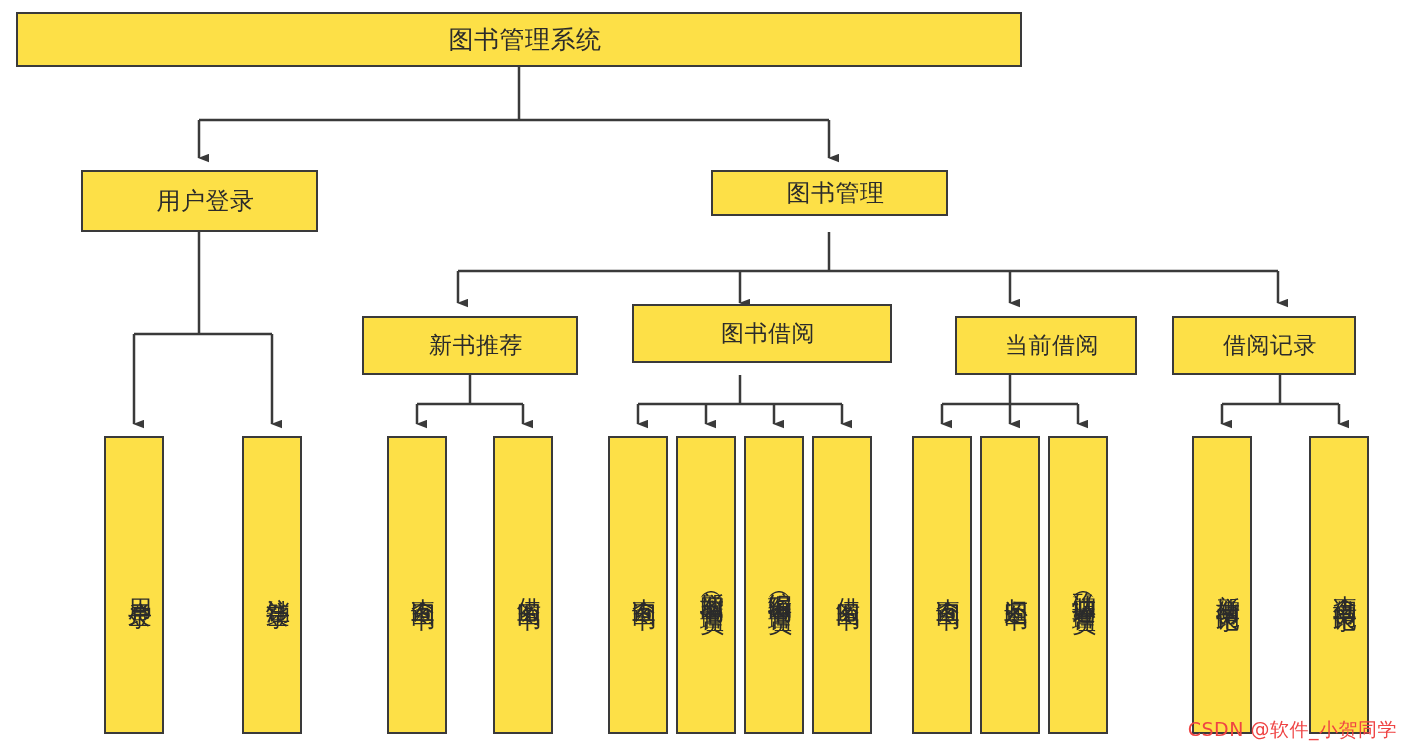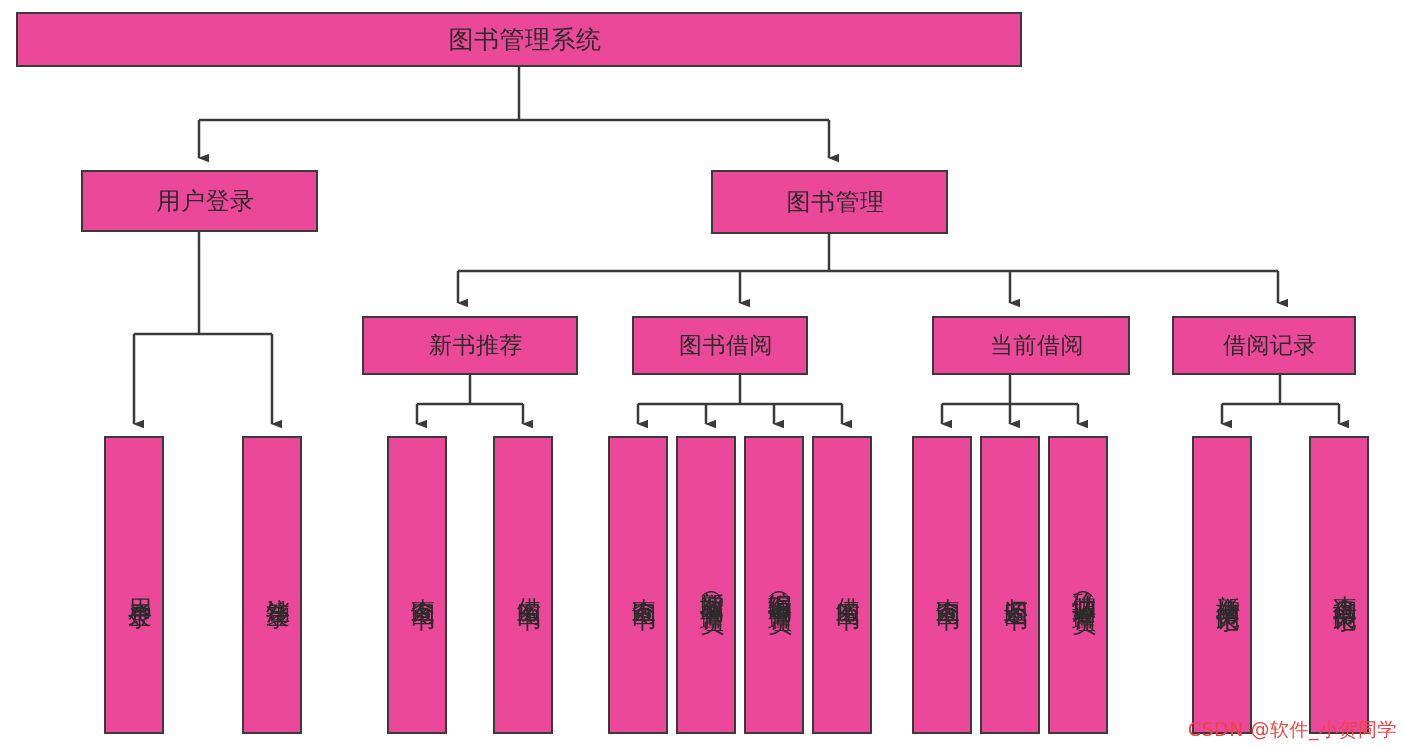--- a/index.html
+++ b/index.html
@@ -22,21 +22,21 @@
     position: absolute;
     left: 0;
     top: 0;
     width: 1405px;
     height: 747px;
   }
   .node-box {
     position: absolute;
     box-sizing: border-box;
     border: 2.5px solid #3a3a3a;
-    background: #ec4899;
+    background: #fde047;
     display: flex;
     align-items: center;
     justify-content: center;
     overflow: hidden;
     padding-left: 12px;
   }
   .node-label {
     color: #2b2b2b;
     text-align: center;
     line-height: 1.18;
@@ -143,31 +143,31 @@
     </g>
   </svg>
 
   <div class="node-box lvl-root" style="left:16px; top:12px; width:1006px; height:55px;">
     <span class="node-label">图书管理系统</span>
   </div>
 
   <div class="node-box lvl-2" style="left:81px; top:170px; width:237px; height:62px;">
     <span class="node-label">用户登录</span>
   </div>
-  <div class="node-box lvl-2" style="left:711px; top:170px; width:237px; height:64px;">
+  <div class="node-box lvl-2" style="left:711px; top:170px; width:237px; height:46px;">
     <span class="node-label">图书管理</span>
   </div>
 
   <div class="node-box lvl-3" style="left:362px; top:316px; width:216px; height:59px;">
     <span class="node-label">新书推荐</span>
   </div>
-  <div class="node-box lvl-3" style="left:632px; top:316px; width:176px; height:59px;">
+  <div class="node-box lvl-3" style="left:632px; top:304px; width:260px; height:59px;">
     <span class="node-label">图书借阅</span>
   </div>
-  <div class="node-box lvl-3" style="left:932px; top:316px; width:198px; height:59px;font-family:Liberation Serif, serif;">
+  <div class="node-box lvl-3" style="left:955px; top:316px; width:182px; height:59px;font-family:Liberation Serif, serif;">
     <span class="node-label">当前借阅</span>
   </div>
   <div class="node-box lvl-3" style="left:1172px; top:316px; width:184px; height:59px;">
     <span class="node-label">借阅记录</span>
   </div>
 
   <div class="node-box lvl-leaf" style="left:104px; top:436px; width:60px; height:298px;">
     <span class="node-label">用户登录</span>
   </div>
   <div class="node-box lvl-leaf" style="left:242px; top:436px; width:60px; height:298px;">

